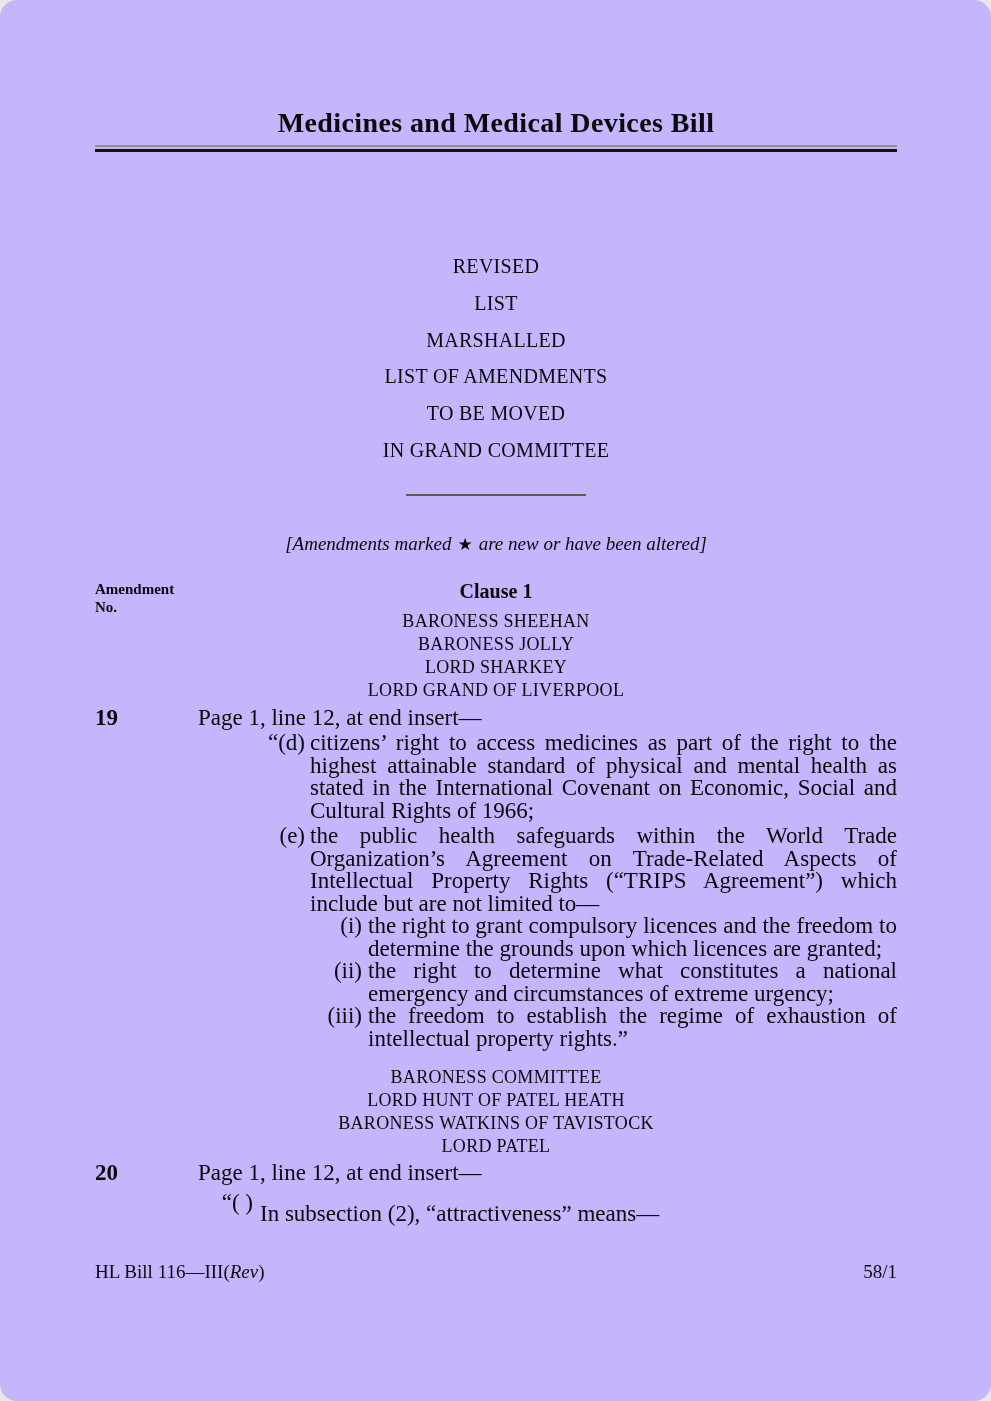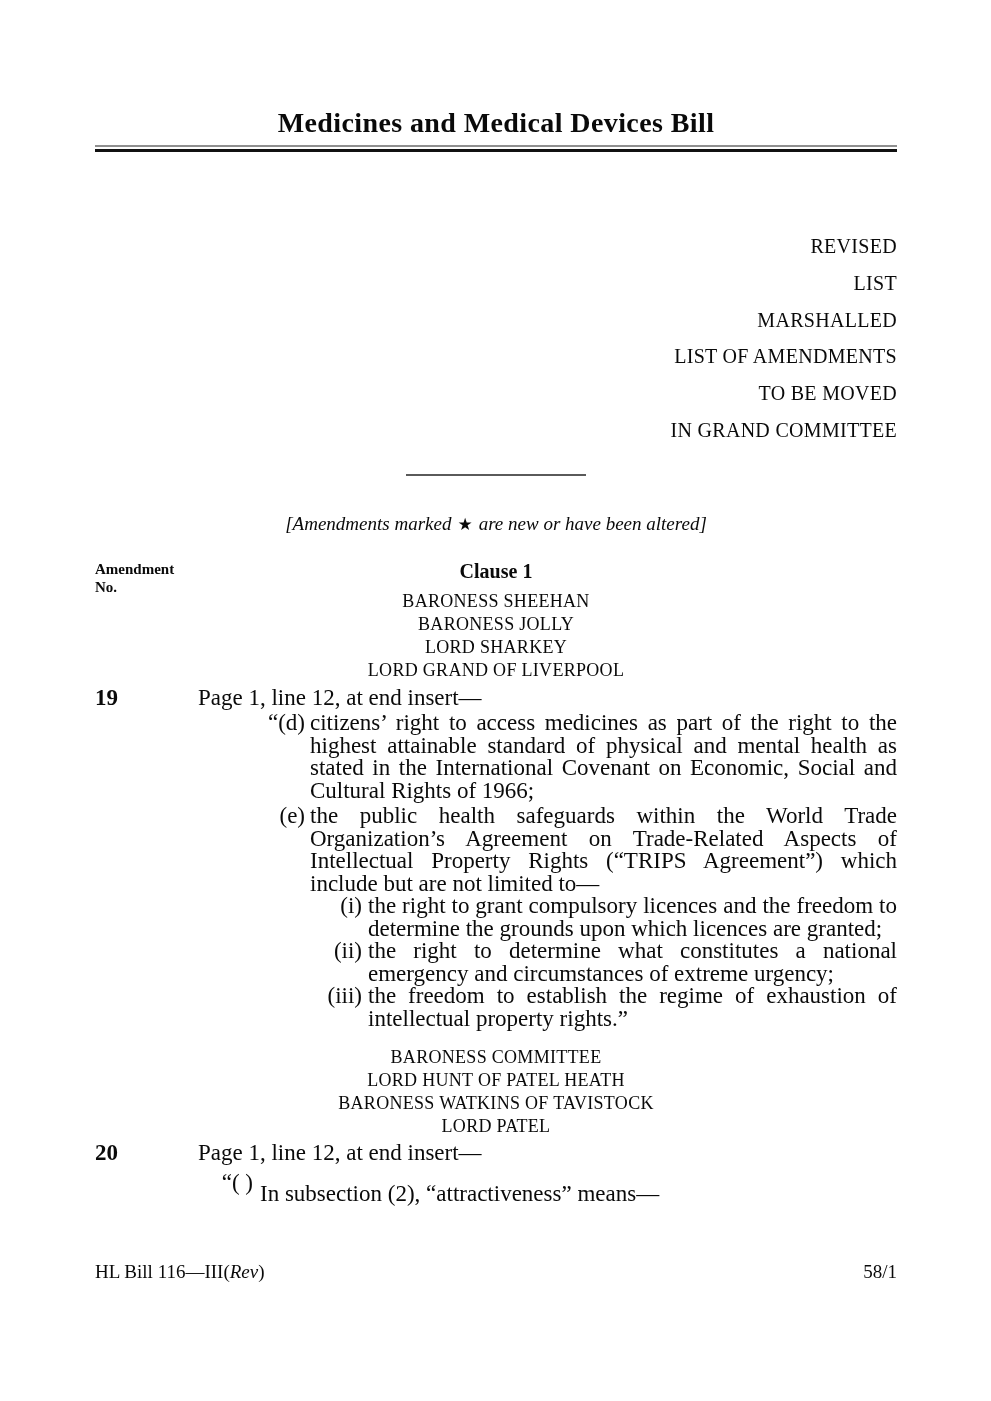--- a/index.html
+++ b/index.html
@@ -1,45 +1,46 @@
 <!DOCTYPE html>
 <html><head>
 <meta charset="utf-8">
 <style>
   html,body { margin:0; padding:0; background:#e8e8e8; }
   .page {
     position:relative;
     width:991px; height:1401px;
     margin:0 auto;
-    background:#ffffff;
+    background:#c4b5fd;
     box-sizing:border-box;
     padding:0 94px 0 95px;
     font-family:"Liberation Serif", serif;
     color:#0a0a0a;
     overflow:hidden;
+    border-radius:17px;
   }
   
   .doc-title {
     margin-top:108px;
     text-align:center;
     font-size:28px;
     font-weight:bold;
     line-height:30px;
     letter-spacing:0.4px;
   }
   .title-rule {
     margin-top:7px;
     height:2px;
     border-top:2px solid #8f8f8f;
     border-bottom:3px solid #111111;
   }
   
   .stage-headers {
-    margin-top:76px;
-    text-align:right;
+    margin-top:96px;
+    text-align:center;
     font-size:20px;
     line-height:36.8px;
     letter-spacing:0.3px;
   }
   .divider-rule {
     width:180px;
     margin:25px auto 0 auto;
     border:none;
     border-top:2px solid #5a5a5a;
     height:0;

